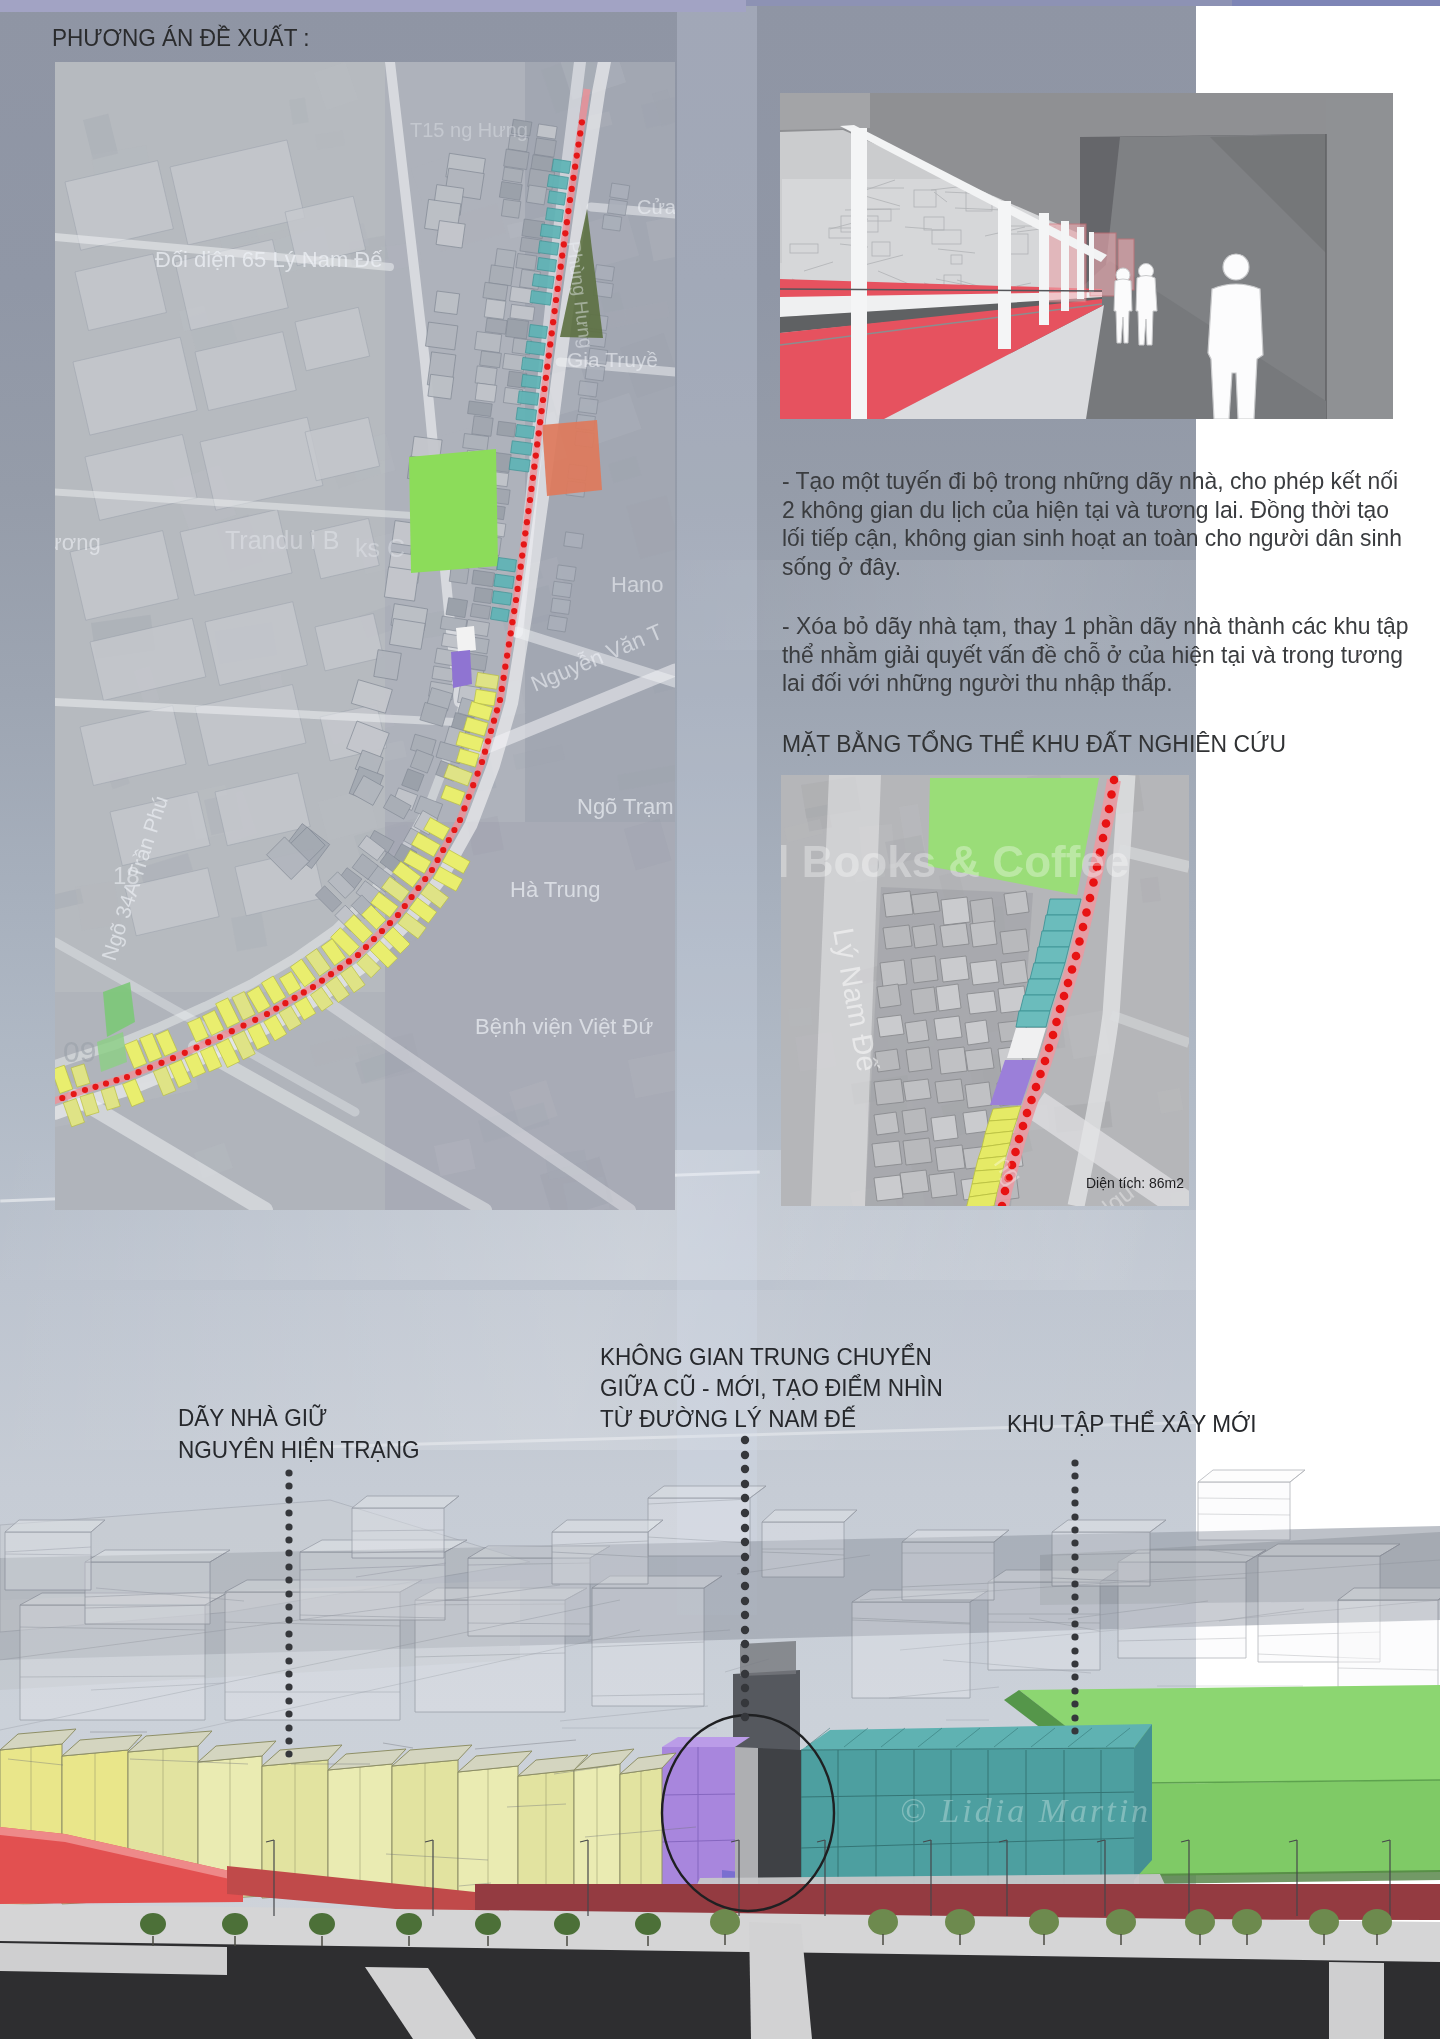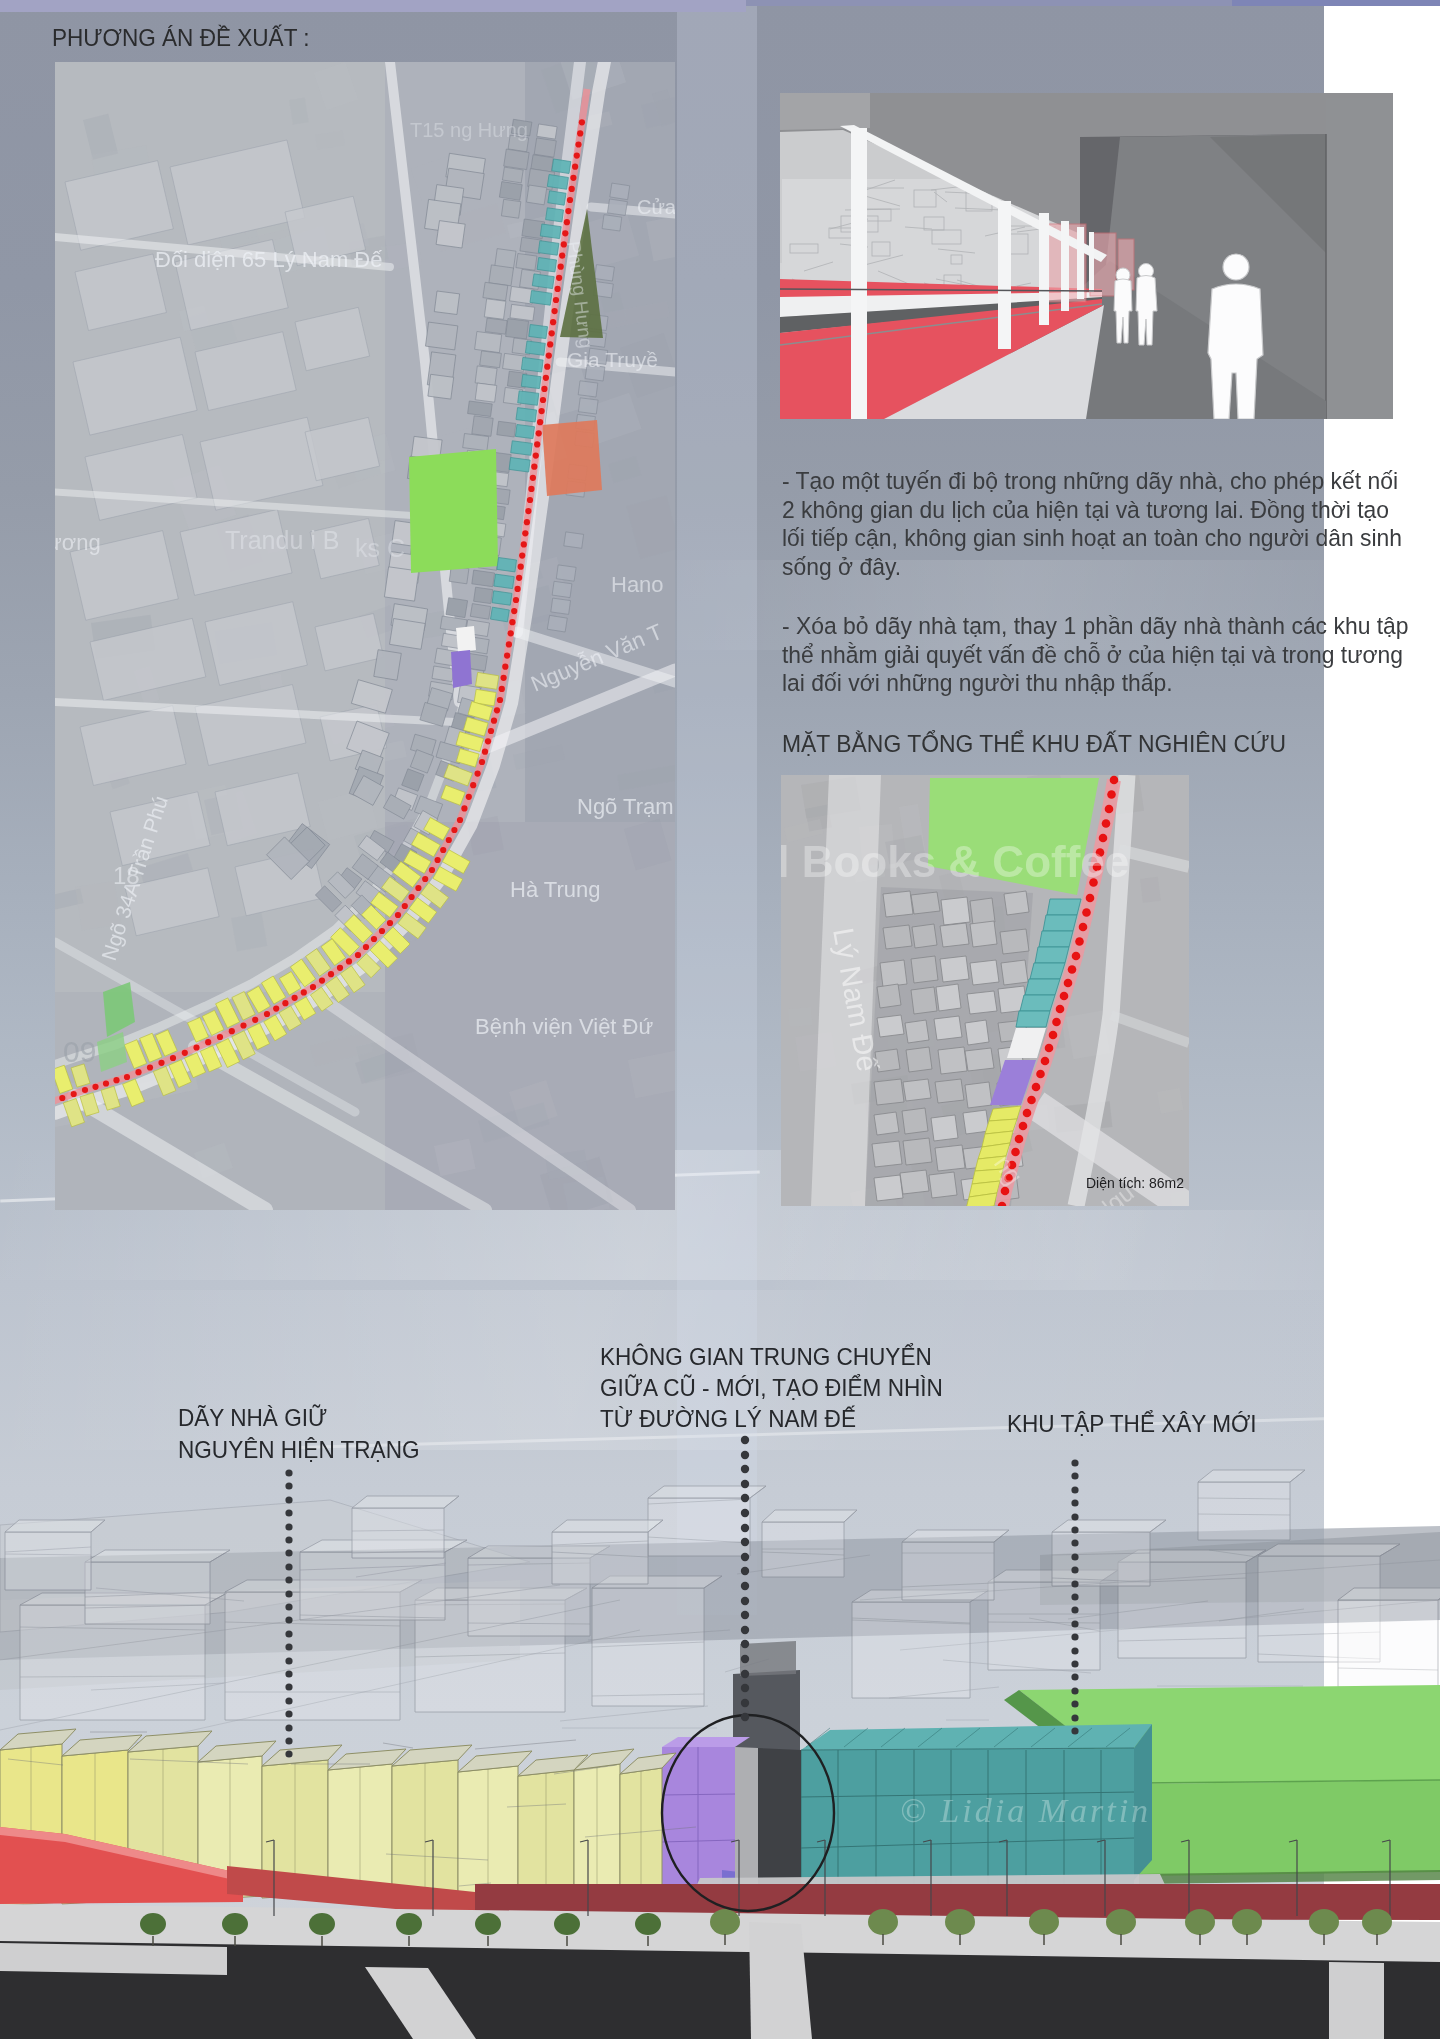--- a/index.html
+++ b/index.html
@@ -1,19 +1,19 @@
 <!DOCTYPE html>
 <html><head><meta charset="utf-8">
 <style>
   html,body { margin:0; padding:0; }
   body { width:1440px; height:2039px; overflow:hidden; font-family:"Liberation Sans", sans-serif; }
   .abs { position:absolute; }
 </style></head>
 <body>
-<div style="position:relative;width:1324px;height:2039px;background:linear-gradient(180deg,#8f95a4 0%,#9097a6 14%,#959ca9 24%,#9da5b2 34%,#a7b0bd 44%,#b1bac6 53%,#bdc4cf 63%,#c6ccd5 73%,#cbd1d9 84%,#d0d4da 100%);">
+<div style="position:relative;width:1196px;height:2039px;background:linear-gradient(180deg,#8f95a4 0%,#9097a6 14%,#959ca9 24%,#9da5b2 34%,#a7b0bd 44%,#b1bac6 53%,#bdc4cf 63%,#c6ccd5 73%,#cbd1d9 84%,#d0d4da 100%);">
 
 <div class="abs" style="left:0;top:1150px;width:1440px;height:130px;background:linear-gradient(100deg,rgba(255,255,255,0.0) 0%,rgba(255,255,255,0.25) 45%,rgba(255,255,255,0) 80%);"></div>
 <div class="abs" style="left:0;top:1185px;width:760px;height:3px;background:rgba(255,255,255,0.5);transform:rotate(-2.2deg);"></div>
 <div class="abs" style="left:600px;top:560px;width:840px;height:90px;background:linear-gradient(95deg,rgba(255,255,255,0) 0%,rgba(255,255,255,0.12) 50%,rgba(255,255,255,0) 100%);"></div>
 <div class="abs" style="left:0;top:1290px;width:1440px;height:160px;background:linear-gradient(97deg,rgba(255,255,255,0) 0%,rgba(255,255,255,0.16) 40%,rgba(255,255,255,0.05) 60%,rgba(255,255,255,0) 100%);"></div>
 <div class="abs" style="left:300px;top:1430px;width:1140px;height:3px;background:rgba(255,255,255,0.35);transform:rotate(-1.6deg);"></div>
 <div class="abs" style="left:760px;top:1210px;width:680px;height:80px;background:linear-gradient(94deg,rgba(255,255,255,0) 0%,rgba(255,255,255,0.14) 50%,rgba(255,255,255,0) 100%);"></div>
 
 <div class="abs" style="left:677px;top:0;width:80px;height:1615px;background:rgba(216,224,240,0.25);"></div>
 

